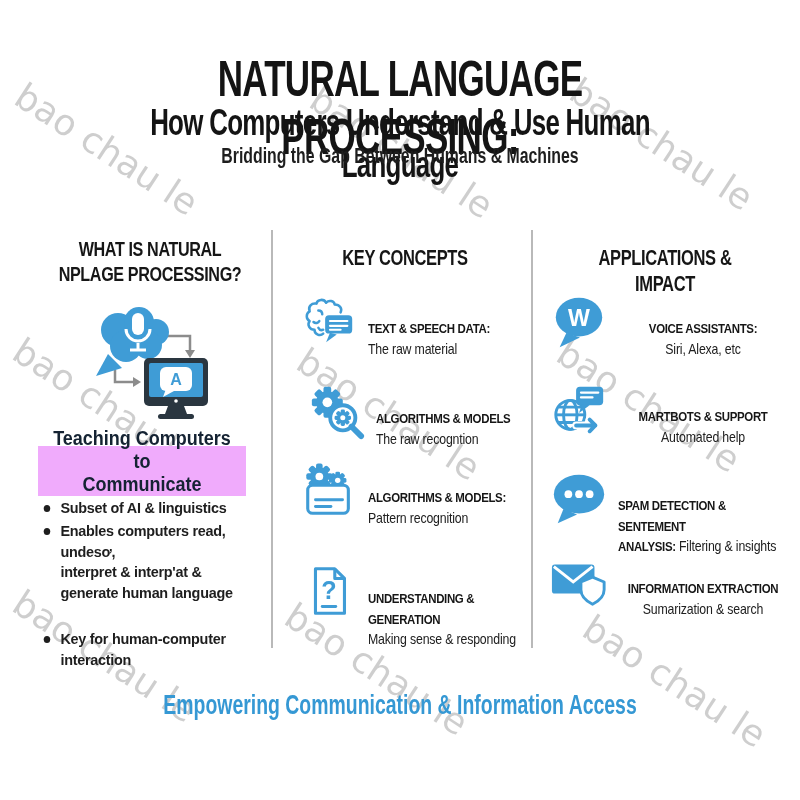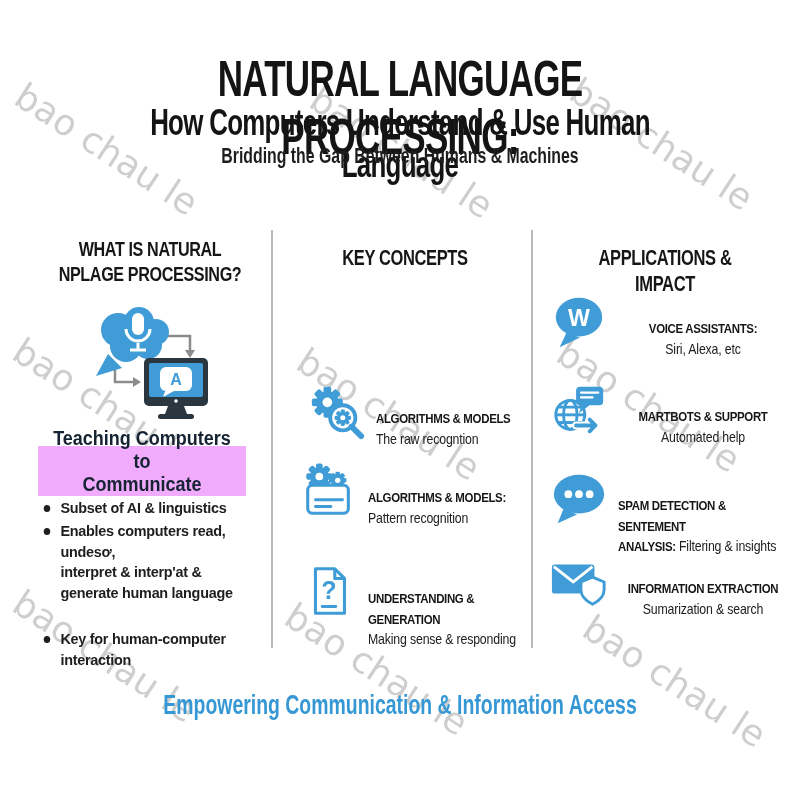--- a/index.html
+++ b/index.html
@@ -118,20 +118,42 @@
     <div class="bullet">Subset of AI &amp; linguistics</div>
     <div class="bullet">Enables computers read, undesơ,
 interpret &amp; interp'at &amp;
 generate human language</div>
     <div class="bullet gap">Key for human-computer
 interaction</div>
   </div>
 
   <div class="abs colhead" style="left:285px;top:245px;width:240px;transform:scaleX(0.75);">KEY CONCEPTS</div>
 
+  <div class="row" style="left:300px;top:293px;">
+    <span class="ic">
+      <svg viewBox="0 0 60 60">
+        <g fill="none" stroke="#3f9cd6" stroke-width="2.6" stroke-linecap="round" stroke-linejoin="round">
+          <path d="M27 10 c-2 -4 -9 -4 -10 1 c-5 -1 -9 3 -7 8 c-4 2 -4 8 0 10 c-3 4 0 9 5 9 c0 5 6 7 9 4"></path>
+          <path d="M27 10 c3 -3 8 -2 9 2 c5 0 8 4 6 8"></path>
+          <path d="M19 18 c3 0 4 2 4 4 M14 30 c2 2 5 1 6 -1 M24 38 c-2 1 -4 0 -5 -2"></path>
+        </g>
+        <rect x="26" y="23" width="28" height="19" rx="4" fill="#3f9cd6"></rect>
+        <path d="M31 41 l-4 10 l11 -8 z" fill="#3f9cd6"></path>
+        <g stroke="#ffffff" stroke-width="2.2" stroke-linecap="round">
+          <line x1="31" y1="29" x2="49" y2="29"></line>
+          <line x1="31" y1="34" x2="49" y2="34"></line>
+          <line x1="31" y1="38" x2="42" y2="38"></line>
+        </g>
+      </svg>
+    </span>
+    <div class="itxt">
+      <span class="t">TEXT &amp; SPEECH DATA:
+</span><span class="d">The raw material</span>
+    </div>
+  </div>
 
   <div class="row" style="left:308px;top:383px;">
     <span class="ic">
       <svg viewBox="0 0 60 60">
         <g fill="#3f9cd6">
           <g transform="translate(20 20)">
             <rect x="-4" y="-16" width="8" height="32" rx="2"></rect>
             <rect x="-4" y="-16" width="8" height="32" rx="2" transform="rotate(45)"></rect>
             <rect x="-4" y="-16" width="8" height="32" rx="2" transform="rotate(90)"></rect>
             <rect x="-4" y="-16" width="8" height="32" rx="2" transform="rotate(135)"></rect>

